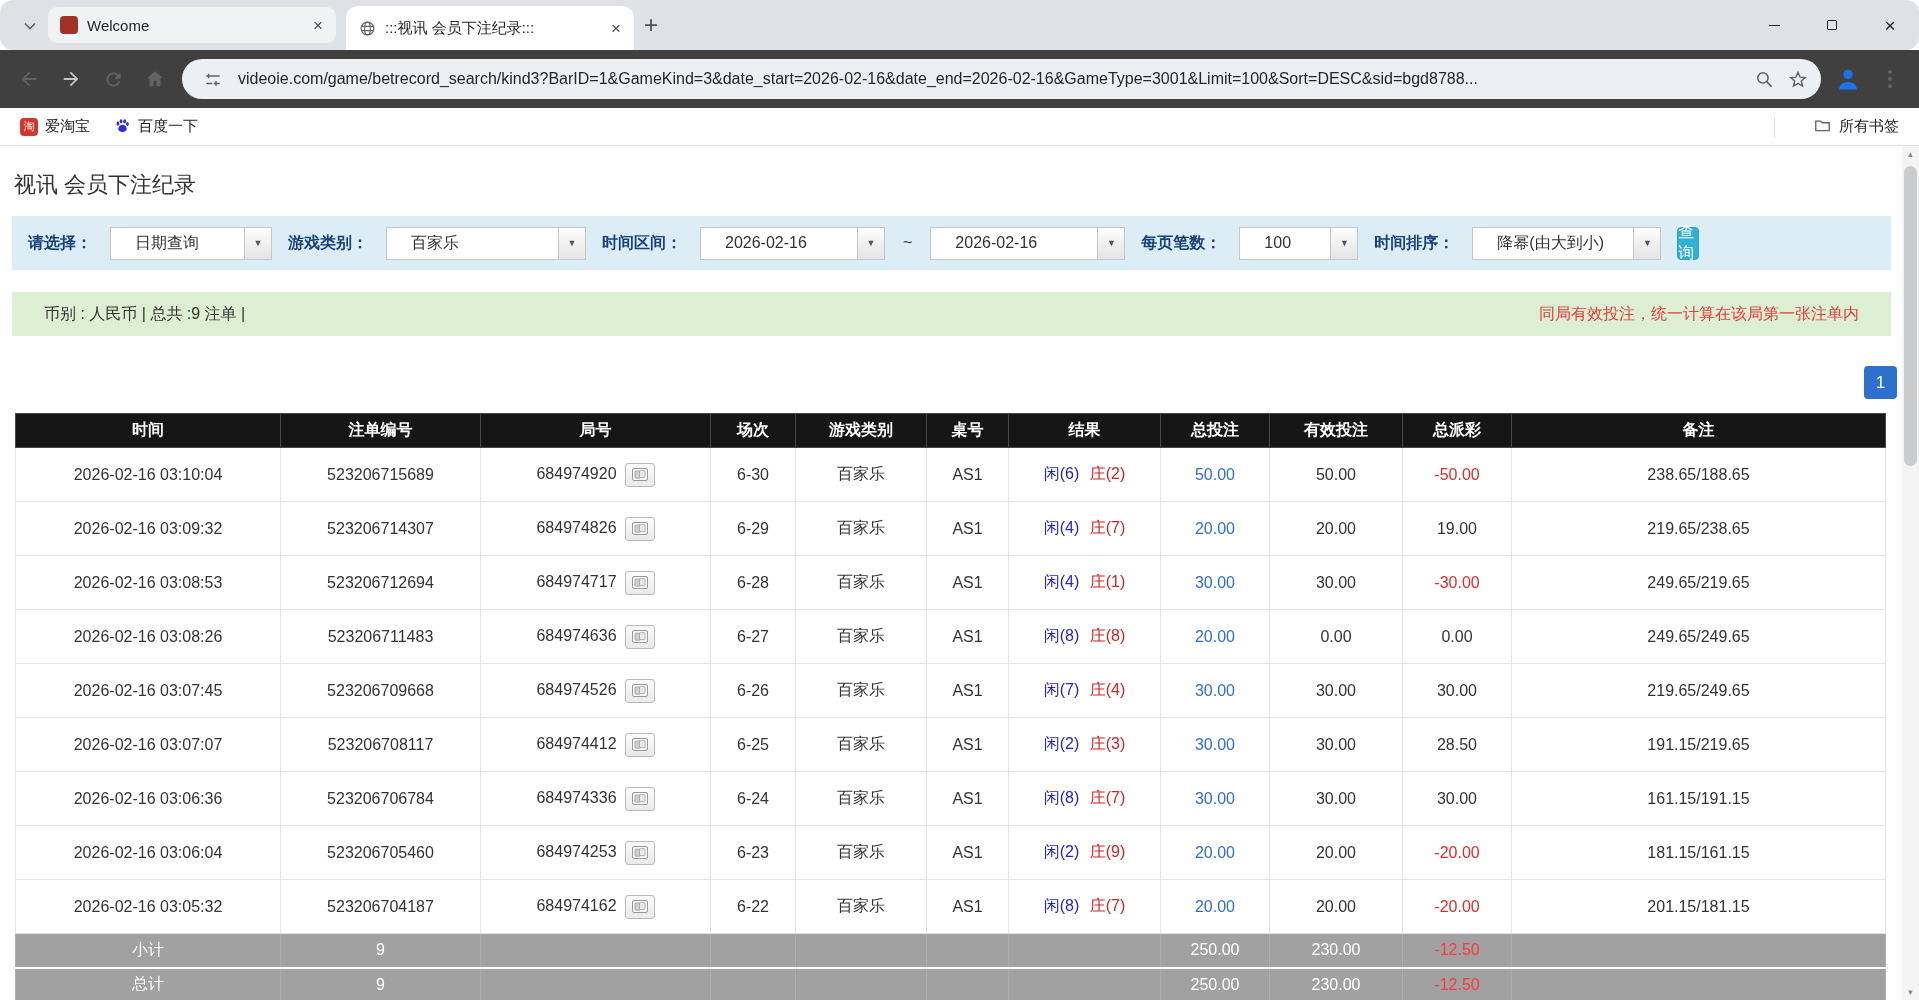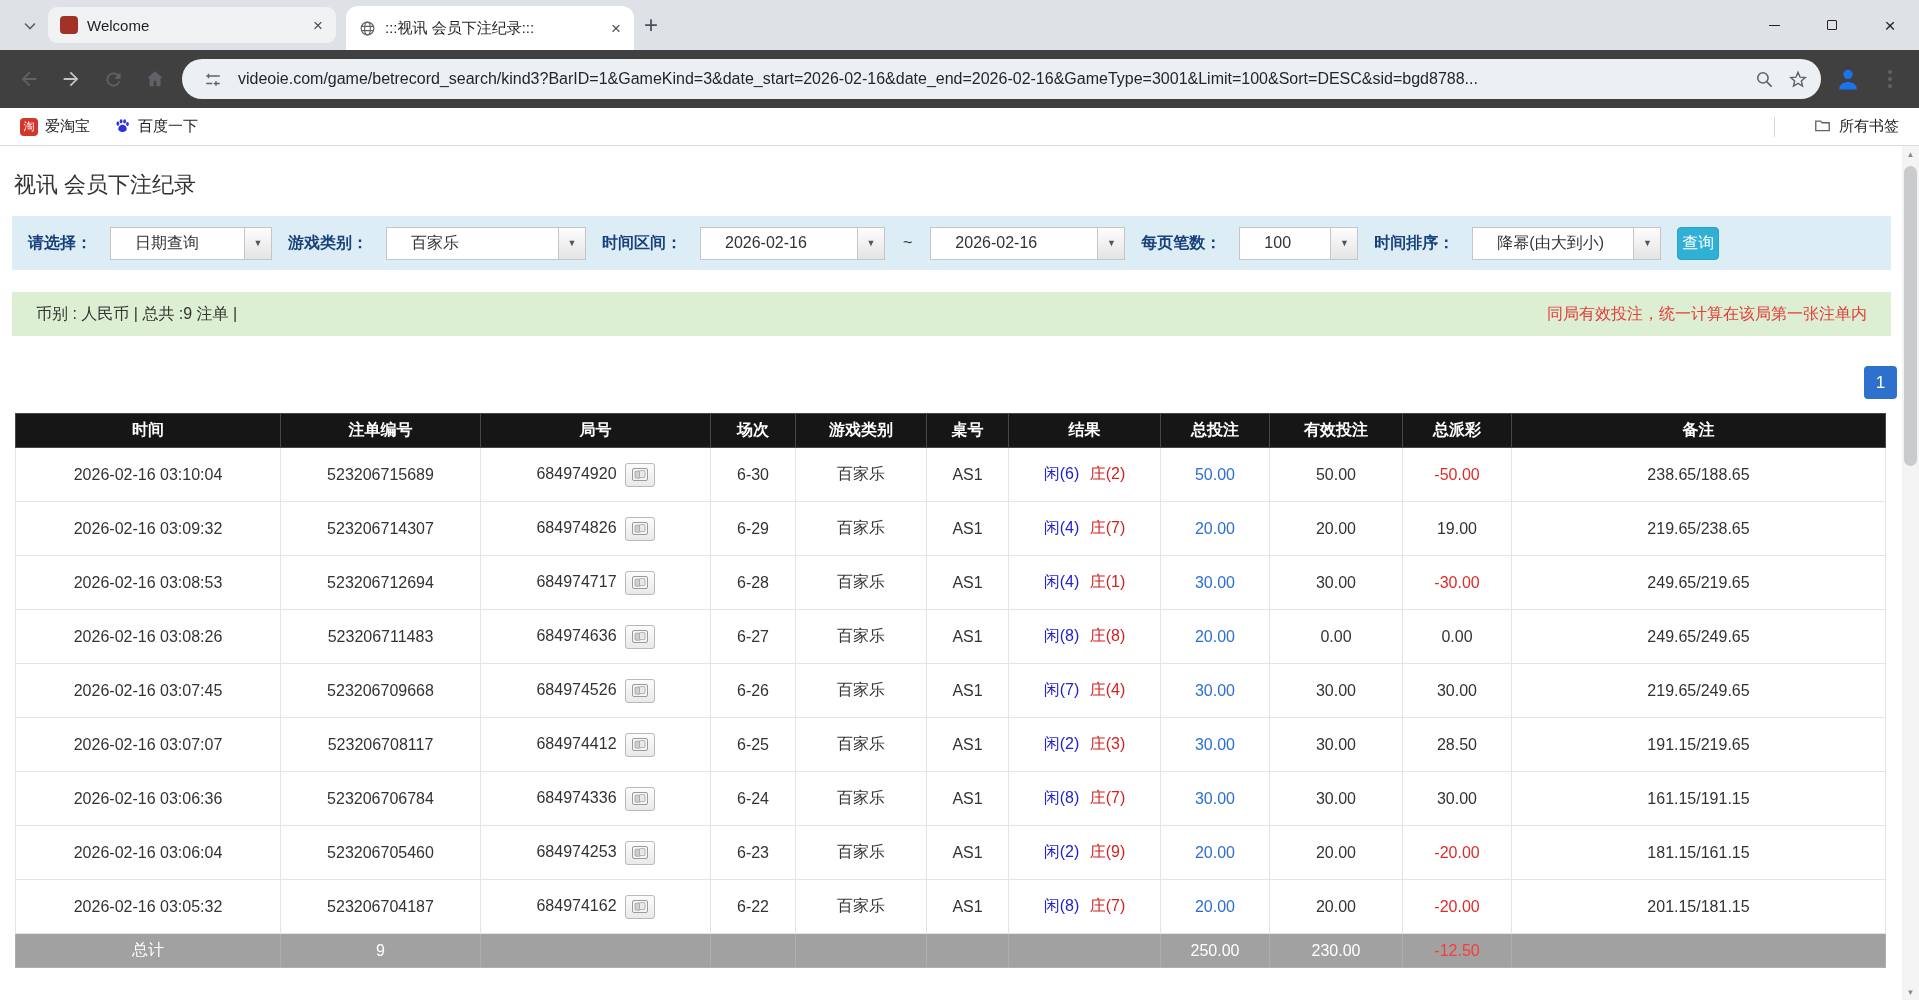--- a/index.html
+++ b/index.html
@@ -1,20 +1,20 @@
 <!DOCTYPE html>
 <html><head>
 <meta charset="utf-8">
 <style>
   * { margin:0; padding:0; box-sizing:border-box; }
   html,body { width:1919px; height:1000px; overflow:hidden; background:#fff;
               font-family:"Liberation Sans","DejaVu Sans",sans-serif; }
 
   
-  .tabstrip { height:50px; background:#dee1e6; display:flex; align-items:flex-end; padding-left:6px; position:relative; }
+  .tabstrip { height:50px; background:#dee1e6; display:flex; align-items:flex-end; padding-left:6px; position:relative;border-radius:13px; }
   .tab-search-btn { width:32px; height:32px; margin:0 2px 9px 8px; border-radius:50%; display:flex; align-items:center; justify-content:center; cursor:pointer; }
   .tab { display:flex; align-items:center; width:288px; padding:0 8px 0 12px; gap:9px; cursor:pointer; min-width:0; }
   .tab.inactive { height:36px; margin:0 10px 7px 0; background:#f0f2f4; border-radius:9px; }
   .tab.active { height:44px; background:#fff; border-radius:12px 12px 0 0; }
   .tab-title { flex:1; font-size:15px; color:#1f1f1f; white-space:nowrap; overflow:hidden; }
   .tab-close { font-size:17px; line-height:1; color:#4a4f55; width:20px; height:20px; display:flex; align-items:center; justify-content:center; border-radius:50%; }
   .favicon { width:18px; height:18px; flex:none; display:flex; align-items:center; justify-content:center; }
   .fav-welcome { background:#a33226; border-radius:4px; }
   .newtab-btn { font-size:24px; color:#4a4f55; margin:0 0 13px 10px; line-height:1; cursor:pointer; }
   .win-controls { position:absolute; right:0; top:0; height:50px; display:flex; }
@@ -42,23 +42,23 @@
   .page-title { font-size:22px; font-weight:400; color:#333; margin:24px 0 0 14px; }
 
   .filterbar { margin:16px 28px 0 12px; height:54px; background:#dcedf6; display:flex; align-items:center; padding:0 16px; gap:16px; }
   .fgroup { display:flex; align-items:center; gap:18px; }
   .flabel { font-size:16px; font-weight:bold; color:#17407c; white-space:nowrap; }
   .combo { height:33px; background:#fff; border:1px solid #c6c6c6; display:flex; align-items:stretch; cursor:pointer; }
   .combo-val { flex:1; display:flex; align-items:center; padding:0 24px; font-size:16px; color:#333; white-space:nowrap; overflow:hidden; }
   .combo-dd { width:27px; border-left:1px solid #c6c6c6; background:linear-gradient(#fdfdfd,#e4e4e4); display:flex; align-items:center; justify-content:center; font-size:9px; color:#555; }
   .w162{width:162px} .w200{width:200px} .w185{width:185px} .w195{width:195px} .w119{width:119px} .w189{width:189px}
   .tilde { font-size:16px; color:#333; }
-  .search-btn { width:42px; height:33px; background:#31b0d5; border:1px solid #28a3c7; border-radius:4px; color:#fff; font-size:16px; display:flex; align-items:center; justify-content:center; cursor:pointer; }
-
-  .infobar { margin:22px 28px 0 12px; height:44px; background:#dcefd2; display:flex; align-items:center; justify-content:space-between; padding:0 24px;gap:20px; }
+  .search-btn { width:22px; height:33px; background:#31b0d5; border:1px solid #28a3c7; border-radius:4px; color:#fff; font-size:16px; display:flex; align-items:center; justify-content:center; cursor:pointer; }
+
+  .infobar { margin:22px 28px 0 12px; height:44px; background:#dcefd2; display:flex; align-items:center; justify-content:space-between; padding:0 32px;gap:20px; }
   .info-left { font-size:16px; color:#333; }
   .info-right { font-size:16px; color:#e43b3b; }
 
   .pag-row { margin:30px 22px 0 12px; display:flex; justify-content:flex-end; }
   .pag-btn { width:33px; height:33px; background:#2e71cd; border-radius:4px; color:#fff; font-size:17px; display:flex; align-items:center; justify-content:center; cursor:pointer; }
 
   .bet-table { margin:14px 0 0 15px; border-collapse:collapse; table-layout:fixed; width:1870px; }
   .bet-table th { background:#161616; color:#fff; font-size:16px; font-weight:bold; height:34px; border:1px solid #474747; }
   .bet-table td { height:54px; text-align:center; font-size:16px; color:#333; border:1px solid #e4e4e4; background:#fff; overflow:hidden; white-space:nowrap; }
   .round-btn { margin-left:8px; vertical-align:middle; background:linear-gradient(#fcfcfc,#e9e9e9); border:1px solid #b9b9b9; border-radius:3px; width:30px; height:24px; display:inline-flex; align-items:center; justify-content:center; cursor:pointer; }
@@ -523,20 +523,33 @@
     </td>
     <td>
       <span class="betlink">20.00</span>
     </td>
     <td>20.00</td>
     <td class="c-payout neg">-20.00</td>
     <td>201.15/181.15</td>
   </tr>
       </tbody>
     <tfoot>
+      <tr class="summary subtotal">
+        <td>小计</td>
+        <td>9</td>
+        <td></td>
+          <td></td>
+          <td></td>
+        <td></td>
+          <td></td>
+        <td>250.00</td>
+        <td>230.00</td>
+        <td class="sneg">-12.50</td>
+        <td></td>
+      </tr>
       <tr class="summary total">
         <td>总计</td>
         <td>9</td>
         <td></td>
           <td></td>
           <td></td>
         <td></td>
           <td></td>
         <td>250.00</td>
         <td>230.00</td>

